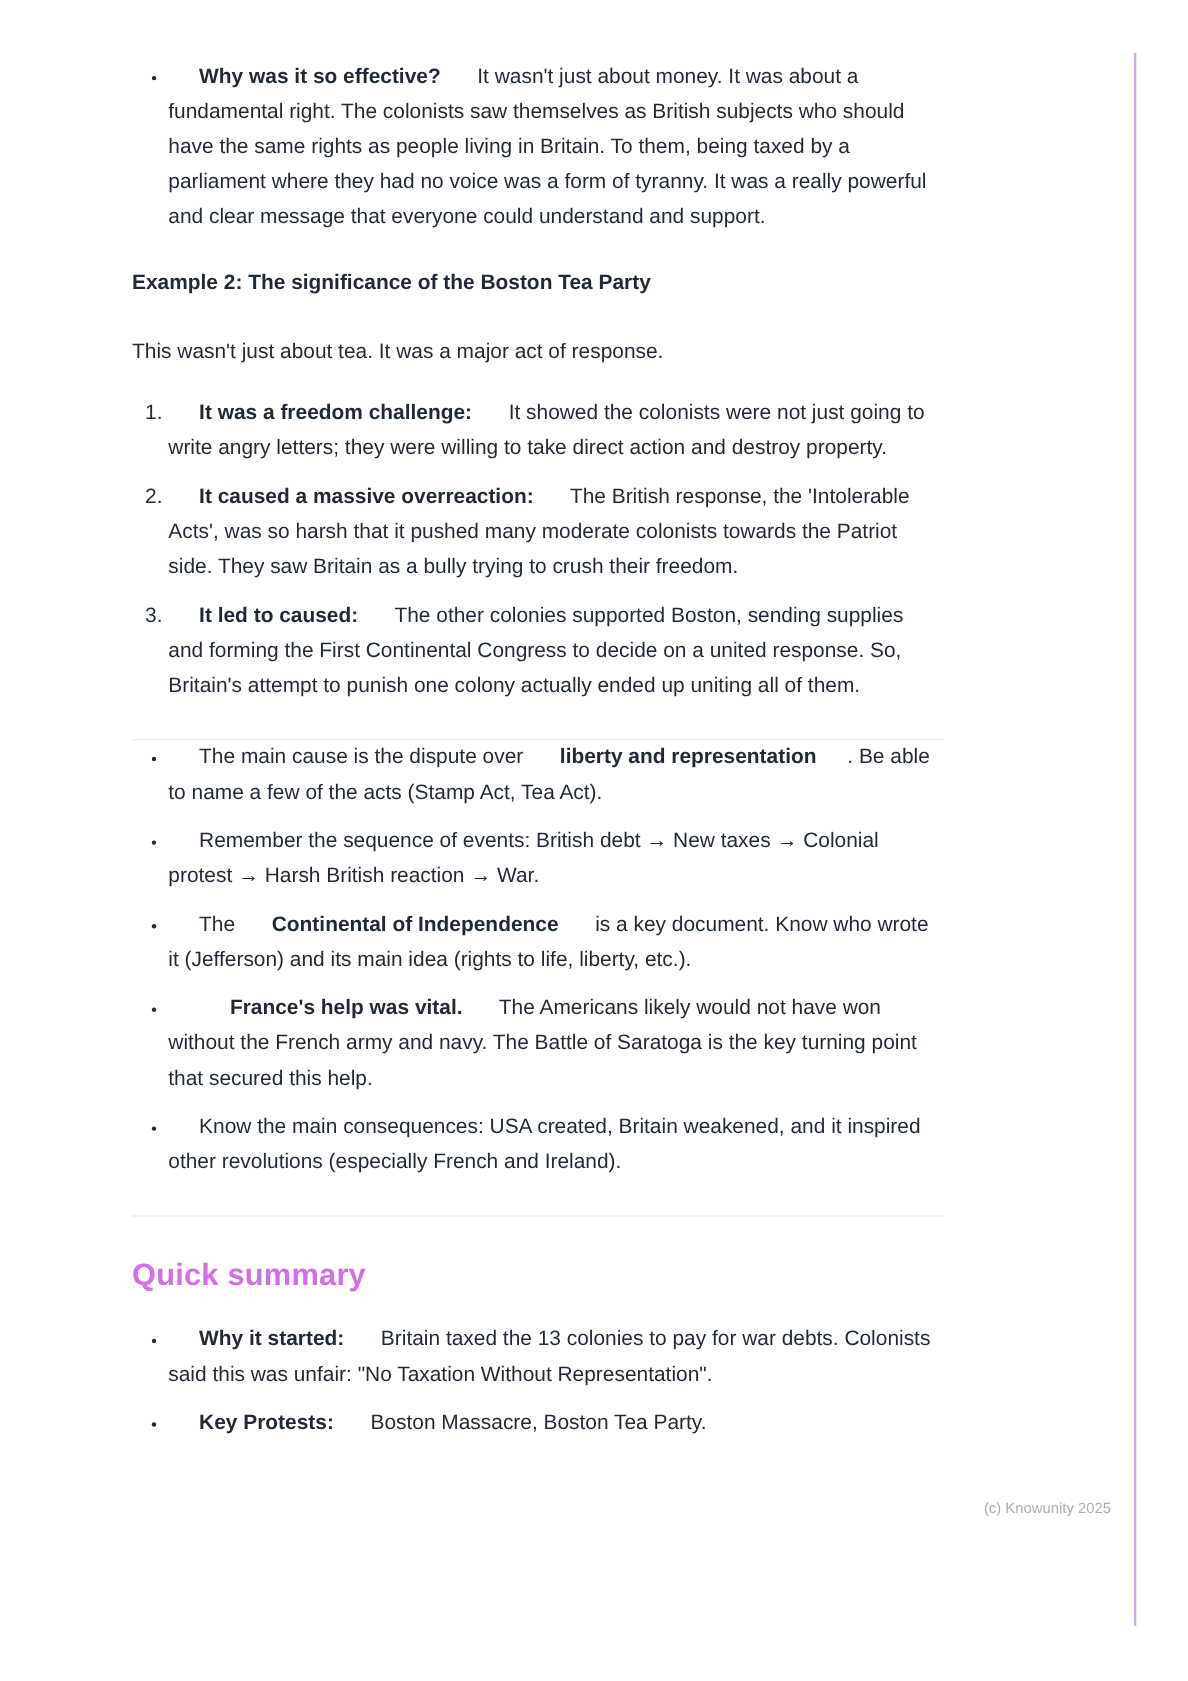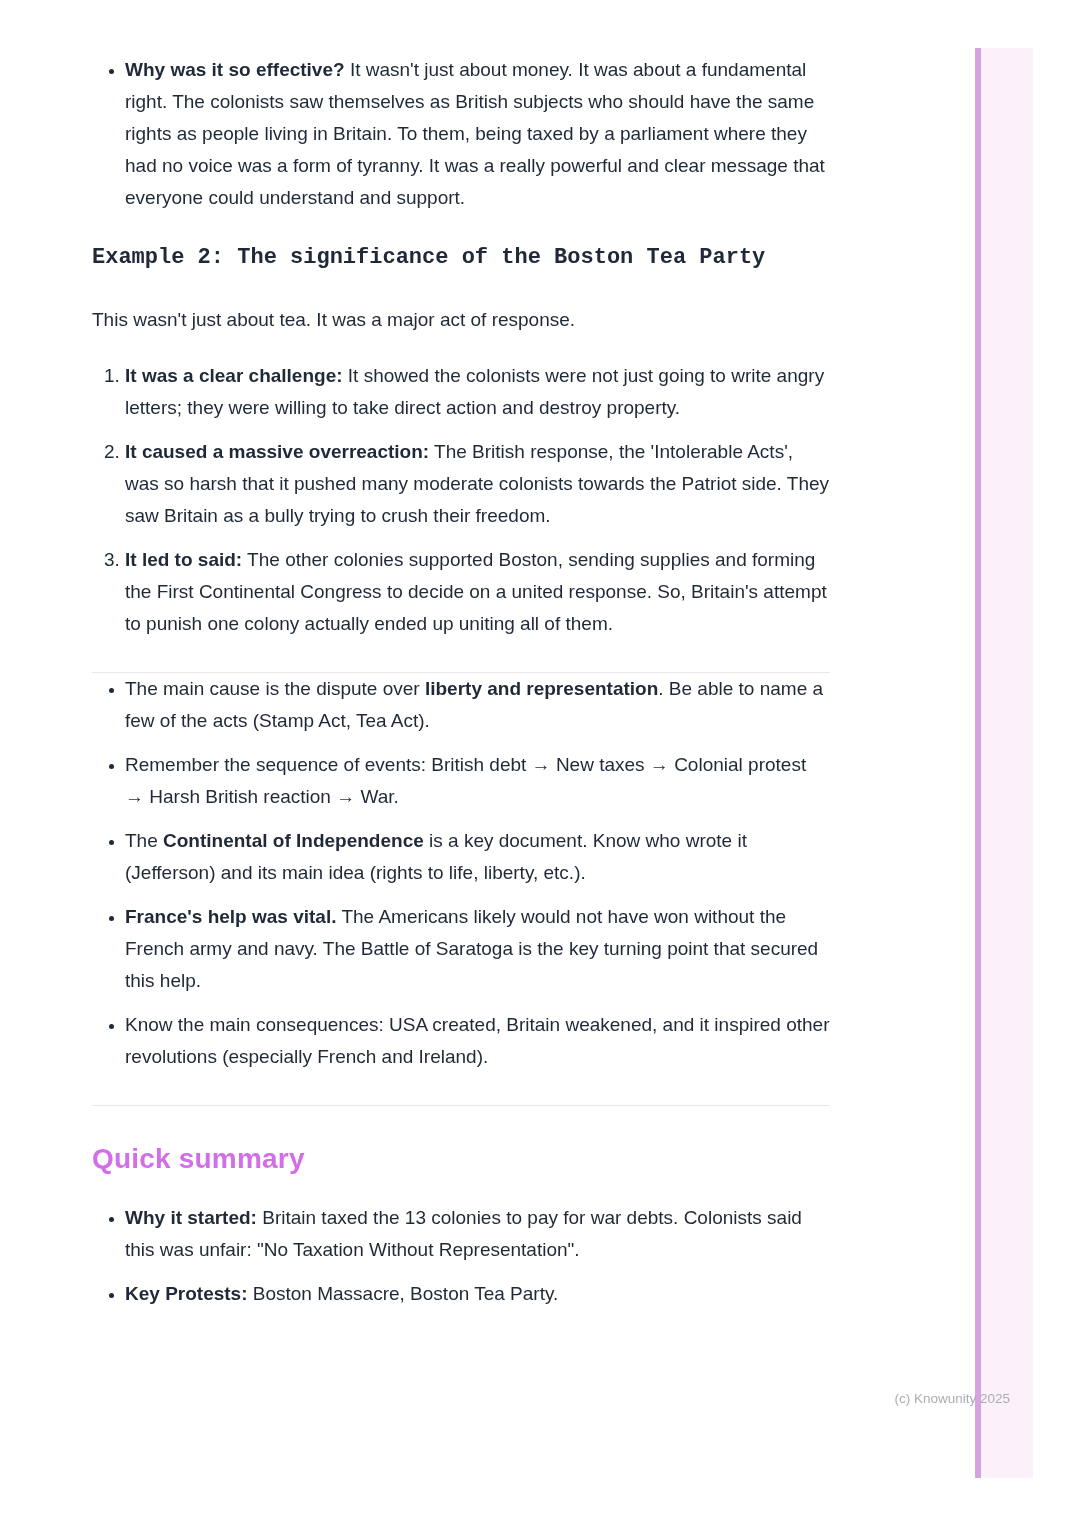--- a/index.html
+++ b/index.html
@@ -3,21 +3,21 @@
 <meta charset="utf-8">
 <style>
   :root {
     --text-color: #1f2937;
     --accent-pink: #d16ee8;
     --divider-color: #e8e8ea;
     --edge-line-color: #d5a4e0;
     --edge-panel-color: #fcf0fb;
     --watermark-color: #aaadb3;
   }
-  * { box-sizing: border-box; }
+  * { box-sizing: border-box; margin-left: 28px; }
   html, body { margin: 0; padding: 0; }
   body {
     width: 1080px;
     height: 1528px;
     position: relative;
     overflow: hidden;
     background: #ffffff;
     font-family: "Liberation Sans", sans-serif;
     font-size: 19px;
     line-height: 32px;
@@ -37,26 +37,25 @@
   ul.bullets li, ol.numbers li {
     margin: 0 0 12px 0;
   }
   ul.bullets li:last-child, ol.numbers li:last-child { margin-bottom: 0; }
   ul.bullets li::marker {
     font-size: 0.8em;
     color: var(--text-color, #1f2937);
   }
   ol.numbers li::marker { color: var(--text-color, #1f2937); }
   h3.sub-heading {
-    font-size: 22px;
+    font-size: 19px;
     line-height: 32px;
     font-weight: 700;
     margin: 28px 0 30px 0;
     color: var(--text-color, #1f2937);
-    font-family: Liberation Mono, monospace;
   }
   p.paragraph {
     margin: 0 0 24px 0;
   }
   hr.section-divider {
     border: none;
     border-top: 1px solid var(--divider-color, #e8e8ea);
     margin: 32px 0 0 0;
   }
   h2.section-heading {
@@ -80,21 +79,21 @@
     height: 100%;
     background: var(--edge-line-color, #d5a4e0);
   }
   .page-edge .edge-panel {
     flex: 1;
     height: 100%;
     background: var(--edge-panel-color, #fcf0fb);
   }
   .watermark {
     position: absolute;
-    top: 1390px;
+    top: 1362px;
     right: 70px;
     font-size: 13.5px;
     line-height: 18px;
     color: var(--watermark-color, #aaadb3);
     z-index: 2;
   }
 </style>
 </head>
 <body>
 
@@ -102,23 +101,23 @@
 
   <ul class="bullets">
     <li><span class="b">Why was it so effective?</span><span> It wasn't just about money. It was about a fundamental right. The colonists saw themselves as British subjects who should have the same rights as people living in Britain. To them, being taxed by a parliament where they had no voice was a form of tyranny. It was a really powerful and clear message that everyone could understand and support.</span></li>
   </ul>
 
   <h3 class="sub-heading">Example 2: The significance of the Boston Tea Party</h3>
 
   <p class="paragraph">This wasn't just about tea. It was a major act of response.</p>
 
   <ol class="numbers">
-    <li><span class="b">It was a clear challenge:</span><span> It showed the colonists were not just going to write angry letters; they were willing to take direct action and destroy property.</span></li>
+    <li><span class="b">It was a freedom challenge:</span><span> It showed the colonists were not just going to write angry letters; they were willing to take direct action and destroy property.</span></li>
     <li><span class="b">It caused a massive overreaction:</span><span> The British response, the 'Intolerable Acts', was so harsh that it pushed many moderate colonists towards the Patriot side. They saw Britain as a bully trying to crush their freedom.</span></li>
-    <li><span class="b">It led to said:</span><span> The other colonies supported Boston, sending supplies and forming the First Continental Congress to decide on a united response. So, Britain's attempt to punish one colony actually ended up uniting all of them.</span></li>
+    <li><span class="b">It led to caused:</span><span> The other colonies supported Boston, sending supplies and forming the First Continental Congress to decide on a united response. So, Britain's attempt to punish one colony actually ended up uniting all of them.</span></li>
   </ol>
 
   <hr class="section-divider">
 
 
   <ul class="bullets">
     <li><span>The main cause is the dispute over </span><span class="b">liberty and representation</span><span>. Be able to name a few of the acts (Stamp Act, Tea Act).</span></li>
     <li><span>Remember the sequence of events: British debt → New taxes → Colonial protest → Harsh British reaction → War.</span><span class="b"></span><span></span></li>
     <li><span>The </span><span class="b">Continental of Independence</span><span> is a key document. Know who wrote it (Jefferson) and its main idea (rights to life, liberty, etc.).</span></li>
     <li><span></span><span class="b">France's help was vital.</span><span> The Americans likely would not have won without the French army and navy. The Battle of Saratoga is the key turning point that secured this help.</span></li>

